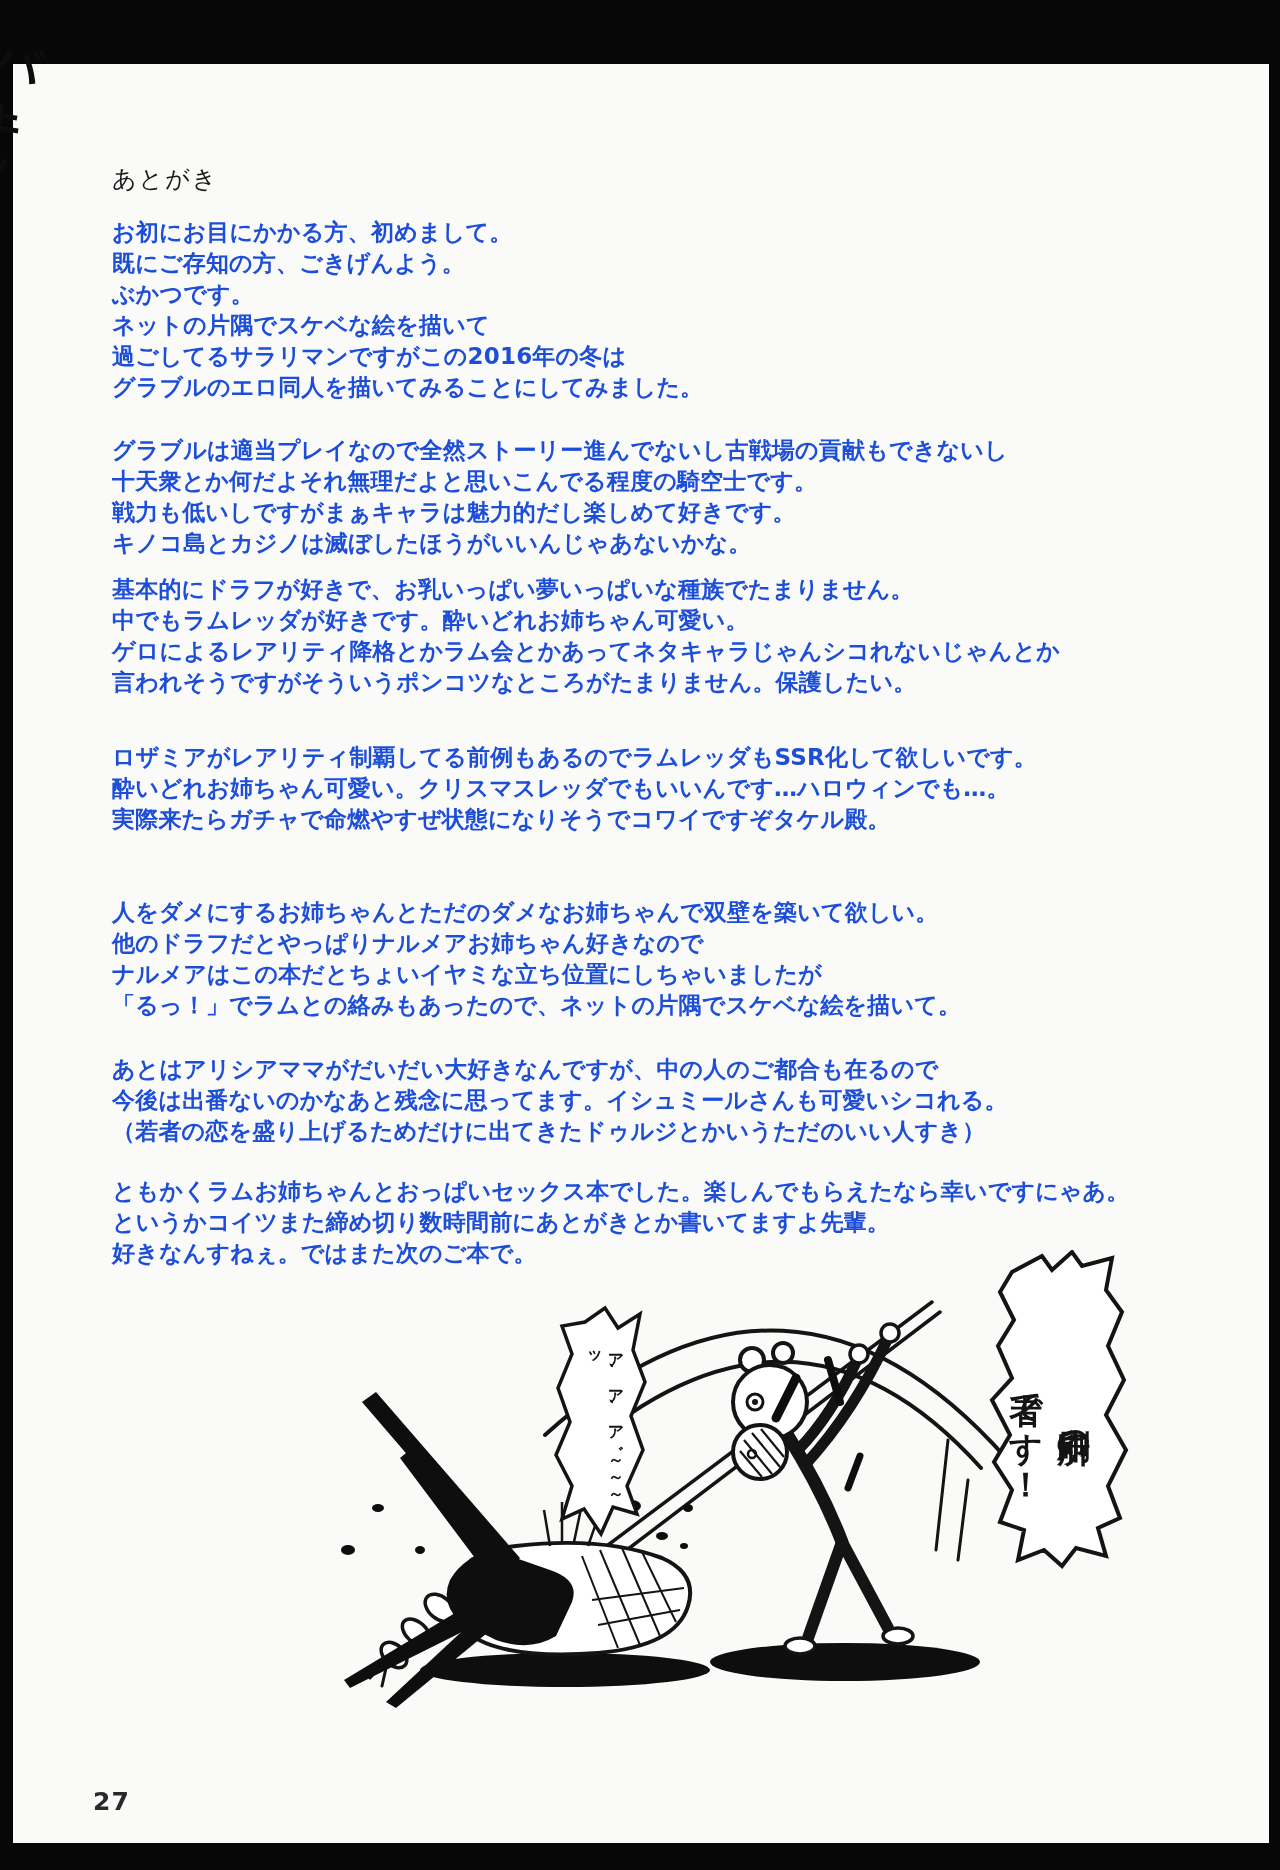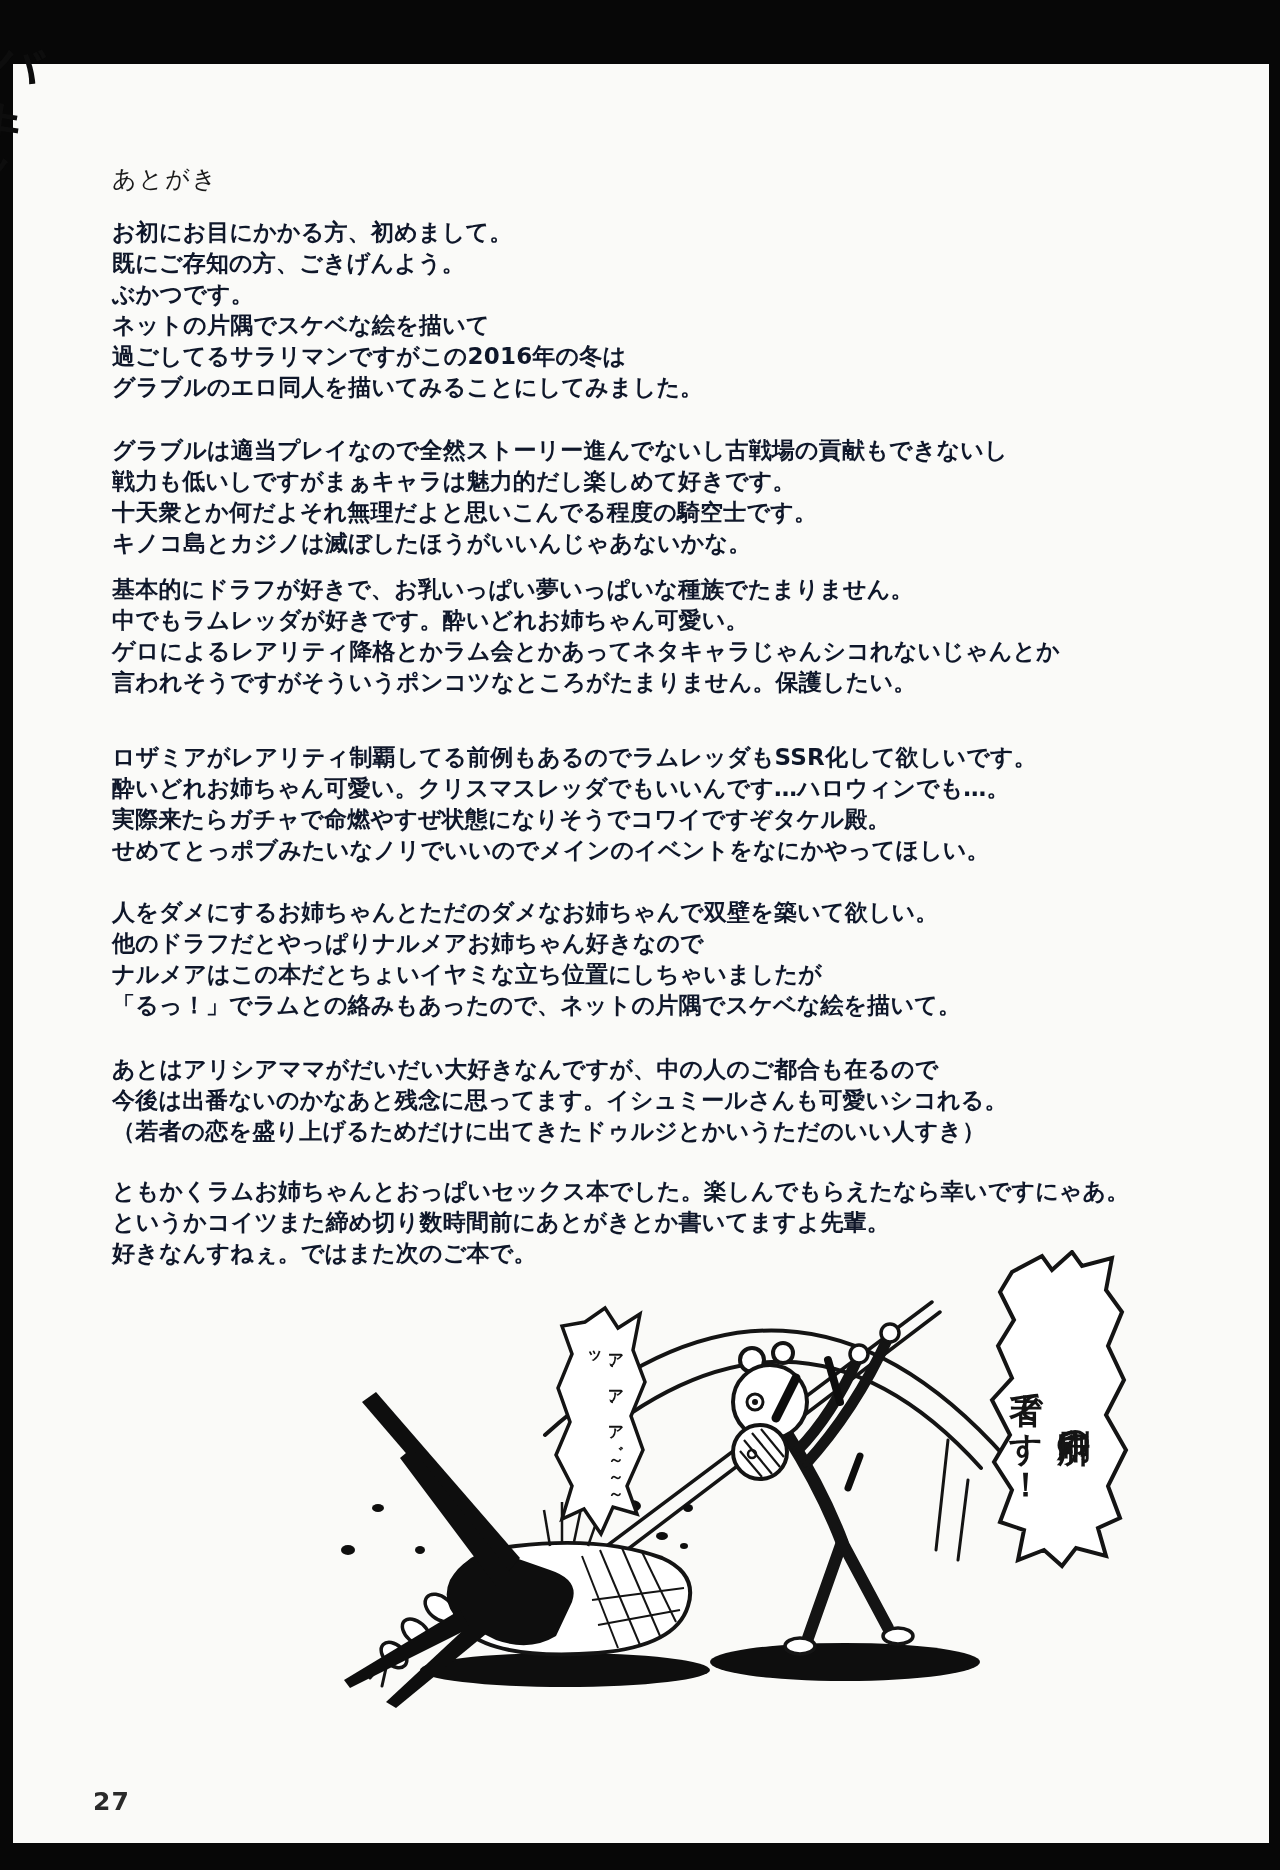--- a/index.html
+++ b/index.html
@@ -12,21 +12,21 @@
   #bar-bottom{left:0;top:1843px;width:1280px;height:27px;}
   #bar-left{left:0;top:0;width:13px;height:1870px;}
   #bar-right{left:1269px;top:0;width:11px;height:1870px;}
   .title{
     position:absolute;left:112px;top:163px;font-size:24px;font-weight:400;
     letter-spacing:2px;color:#1a1a1a;
   }
   .para{position:absolute;left:112px;}
   .line{
     font-size:23px;line-height:31px;font-weight:600;letter-spacing:0.2px;
-    white-space:nowrap;color:#0f172a;
+    white-space:nowrap;color:#1d4ed8;
   }
   #doodle{position:absolute;left:300px;top:1250px;width:840px;height:470px;}
   .vtext{
     position:absolute;writing-mode:vertical-rl;color:#141414;
     font-weight:600;
   }
   #bubble-printer-text{
     left:1002px;top:1292px;height:268px;font-size:33px;line-height:1.45;
     white-space:pre-line;text-align:center;letter-spacing:2px;
   }
@@ -62,37 +62,36 @@
     <div class="line">お初にお目にかかる方、初めまして。</div>
     <div class="line">既にご存知の方、ごきげんよう。</div>
     <div class="line">ぶかつです。</div>
     <div class="line">ネットの片隅でスケベな絵を描いて</div>
     <div class="line">過ごしてるサラリマンですがこの2016年の冬は</div>
     <div class="line">グラブルのエロ同人を描いてみることにしてみました。</div>
   </div>
 
   <div class="para" style="top:435px">
     <div class="line">グラブルは適当プレイなので全然ストーリー進んでないし古戦場の貢献もできないし</div>
+    <div class="line">十天衆とか何だよそれ無理だよと思いこんでる程度の騎空士です。</div>
     <div class="line">戦力も低いしですがまぁキャラは魅力的だし楽しめて好きです。</div>
-    <div class="line">十天衆とか何だよそれ無理だよと思いこんでる程度の騎空士です。</div>
     <div class="line">キノコ島とカジノは滅ぼしたほうがいいんじゃあないかな。</div>
   </div>
 
   <div class="para" style="top:574px">
     <div class="line">基本的にドラフが好きで、お乳いっぱい夢いっぱいな種族でたまりません。</div>
     <div class="line">中でもラムレッダが好きです。酔いどれお姉ちゃん可愛い。</div>
     <div class="line">ゲロによるレアリティ降格とかラム会とかあってネタキャラじゃんシコれないじゃんとか</div>
     <div class="line">言われそうですがそういうポンコツなところがたまりません。保護したい。</div>
   </div>
 
   <div class="para" style="top:742px">
     <div class="line">ロザミアがレアリティ制覇してる前例もあるのでラムレッダもSSR化して欲しいです。</div>
     <div class="line">酔いどれお姉ちゃん可愛い。クリスマスレッダでもいいんです…ハロウィンでも…。</div>
     <div class="line">実際来たらガチャで命燃やすぜ状態になりそうでコワイですぞタケル殿。</div>
-    <div class="line">せめてとっポブみたいなノリでいいのでメインのイベントをなにかやってほしい。</div>
   </div>
 
   <div class="para" style="top:897px">
     <div class="line">人をダメにするお姉ちゃんとただのダメなお姉ちゃんで双壁を築いて欲しい。</div>
     <div class="line">他のドラフだとやっぱりナルメアお姉ちゃん好きなので</div>
     <div class="line">ナルメアはこの本だとちょいイヤミな立ち位置にしちゃいましたが</div>
     <div class="line">「るっ！」でラムとの絡みもあったので、ネットの片隅でスケベな絵を描いて。</div>
   </div>
 
   <div class="para" style="top:1054px">

